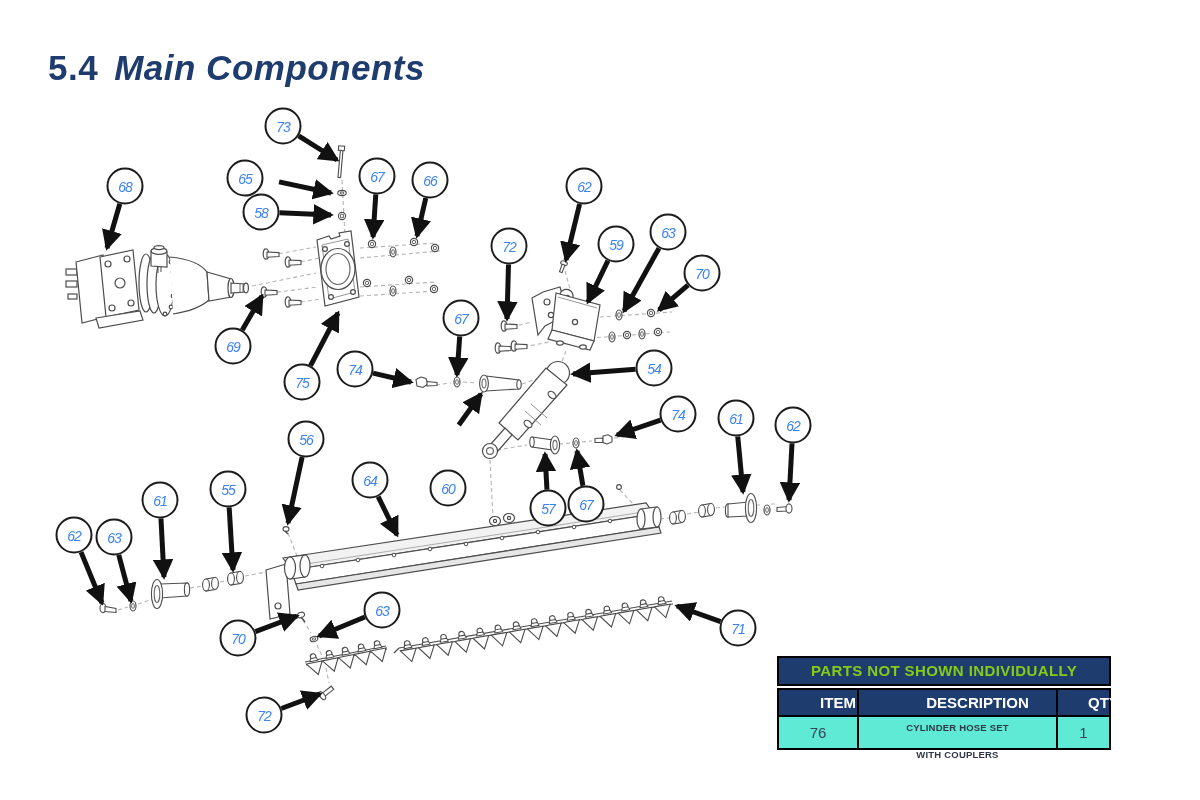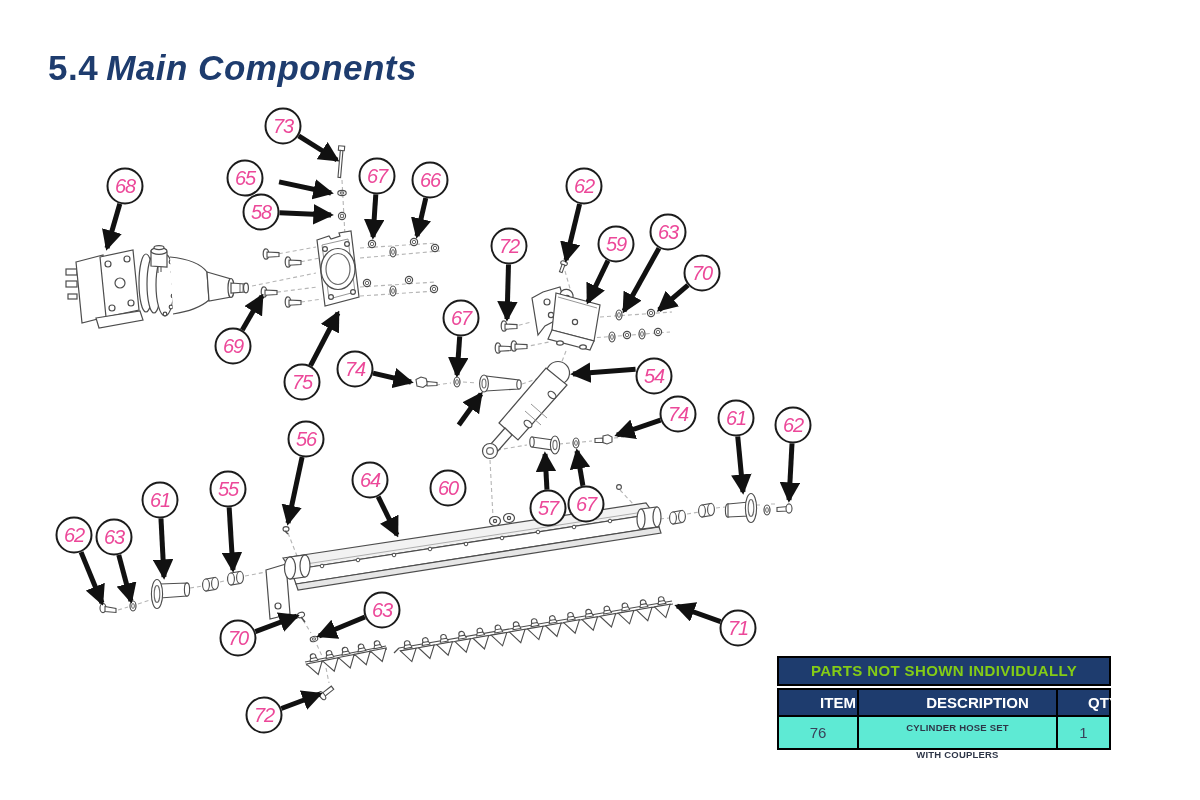--- a/index.html
+++ b/index.html
@@ -7,30 +7,30 @@
   html,body { background:#fff; }
   .page {
     position:relative; width:1200px; height:800px; background:#fff;
     font-family:"Liberation Sans", sans-serif; overflow:hidden;
   }
   .title {
     position:absolute; left:48px; top:48px; font-size:35px; color:var(--navy);
     letter-spacing:0.5px; white-space:nowrap;
   }
   .title .sec-num { font-weight:800; font-style:normal; }
-  .title .sec-name { font-weight:700; font-style:italic; margin-left:8px; }
+  .title .sec-name { font-weight:700; font-style:italic; margin-left:16px; }
 
   .diagram { position:absolute; left:0; top:0; width:1200px; height:800px; }
   .diagram svg { position:absolute; left:0; top:0; }
 
   .balloon {
     position:absolute; width:37px; height:37px; border-radius:50%;
     background:#fff; border:2px solid var(--ink);
     display:flex; align-items:center; justify-content:center;
-    font-style:italic; font-weight:400; font-size:20px; color:#ec4899;
+    font-style:italic; font-weight:400; font-size:14px; color:#3b82f6;
     transform:translate(-50%,-50%); letter-spacing:-1px; z-index:5;
   }
 
   .parts-table { position:absolute; left:777px; top:656px; width:334px; z-index:6; }
   .pt-caption {
     border:2px solid #000; background:var(--navy); color:#84cc16; text-align:center;
     font-weight:700; font-size:15px; height:30px; line-height:26px; letter-spacing:0.4px;
   }
   .pt-grid { margin-top:2px; border:2px solid #000; display:grid; grid-template-columns:78px 199px 53px; }
   .pt-cell { border-left:2px solid #000; display:flex; flex-direction:column; align-items:center; justify-content:center; text-align:center; }
@@ -389,21 +389,21 @@
         <div class="balloon" style="left: 584px; top: 186px;">62</div>
         <div class="balloon" style="left: 509px; top: 246px;">72</div>
         <div class="balloon" style="left: 616px; top: 244px;">59</div>
         <div class="balloon" style="left: 668px; top: 232px;">63</div>
         <div class="balloon" style="left: 702px; top: 273px;">70</div>
         <div class="balloon" style="left: 233px; top: 346px;">69</div>
         <div class="balloon" style="left: 302px; top: 382px;">75</div>
         <div class="balloon" style="left: 355px; top: 369px;">74</div>
         <div class="balloon" style="left: 461px; top: 318px;">67</div>
         <div class="balloon" style="left: 448px; top: 440px; margin-top: 48px;">60</div>
-        <div class="balloon" style="left: 654px; top: 368px; margin-top: 8px;">54</div>
+        <div class="balloon" style="left: 654px; top: 368px;">54</div>
         <div class="balloon" style="left: 678px; top: 414px;">74</div>
         <div class="balloon" style="left: 736px; top: 418px;">61</div>
         <div class="balloon" style="left: 793px; top: 425px;">62</div>
         <div class="balloon" style="left: 306px; top: 439px;">56</div>
         <div class="balloon" style="left: 370px; top: 480px;">64</div>
         <div class="balloon" style="left: 548px; top: 508px;">57</div>
         <div class="balloon" style="left: 586px; top: 504px;">67</div>
         <div class="balloon" style="left: 160px; top: 500px;">61</div>
         <div class="balloon" style="left: 228px; top: 489px;">55</div>
         <div class="balloon" style="left: 74px; top: 535px;">62</div>

